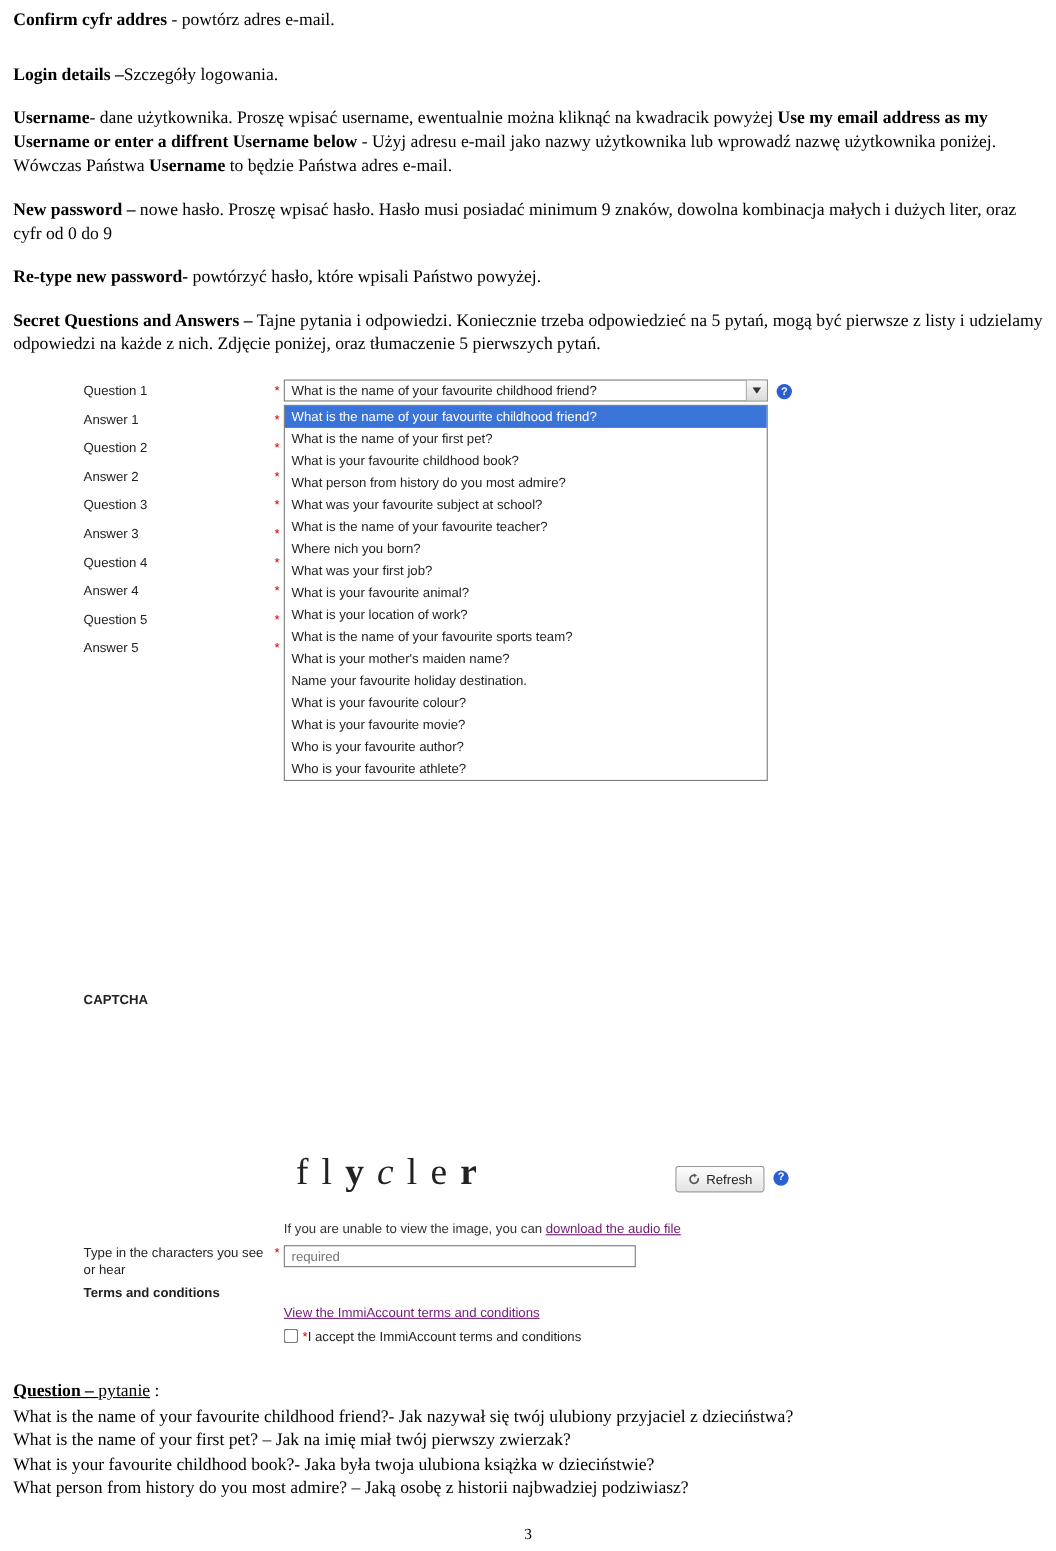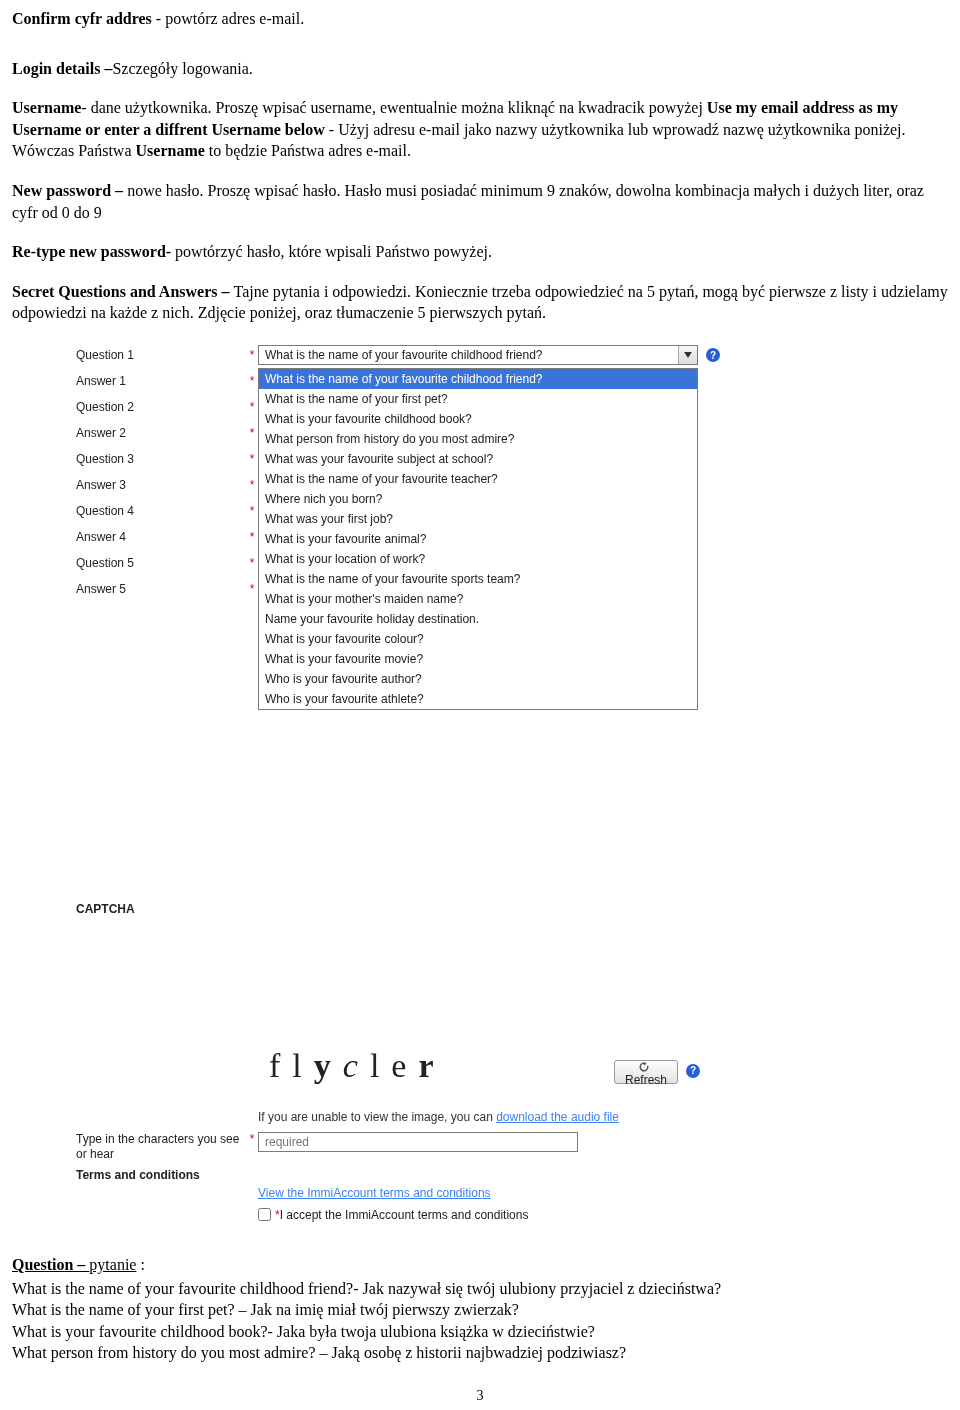--- a/index.html
+++ b/index.html
@@ -138,31 +138,30 @@
     height: 22px;
     padding: 0 10px;
     border: 1px solid #999;
     border-radius: 3px;
     background: linear-gradient(#fdfdfd,#e3e3e3);
     font-size: 12px;
     margin-left: 14px;
     vertical-align: top;
     margin-top: 14px;
     cursor: pointer;
-    flex-direction: column;
   }
   .refresh-btn .ricon {
     width: 12px; height: 12px; margin-right: 5px;
   }
   .hint-line {
     font-size: 12px;
     color: #333;
     margin: 10px 0 6px 0;
   }
-  .hint-line .link, .link { color: #3b82f6; text-decoration: underline; cursor: pointer; }
+  .hint-line .link, .link { color: #701a75; text-decoration: underline; cursor: pointer; }
   .text-input {
     width: 320px;
     height: 20px;
     border: 1px solid #7a7a7a;
     background: #fff;
     padding: 0 6px;
     box-sizing: border-box;
     font-size: 12px;
     color: #404040;
   }

